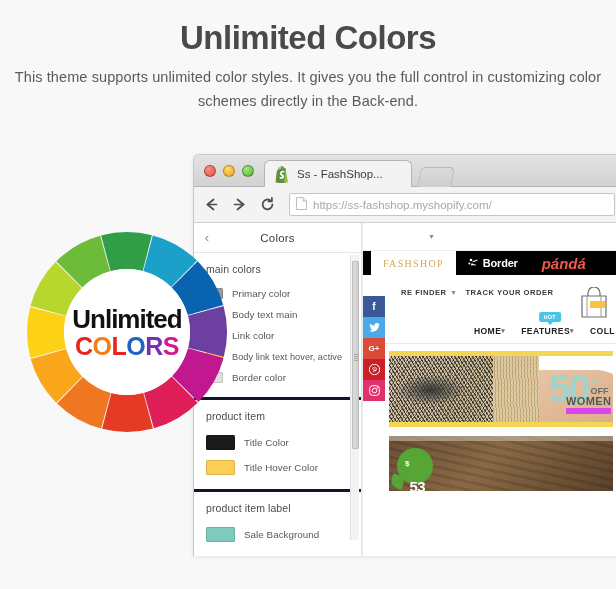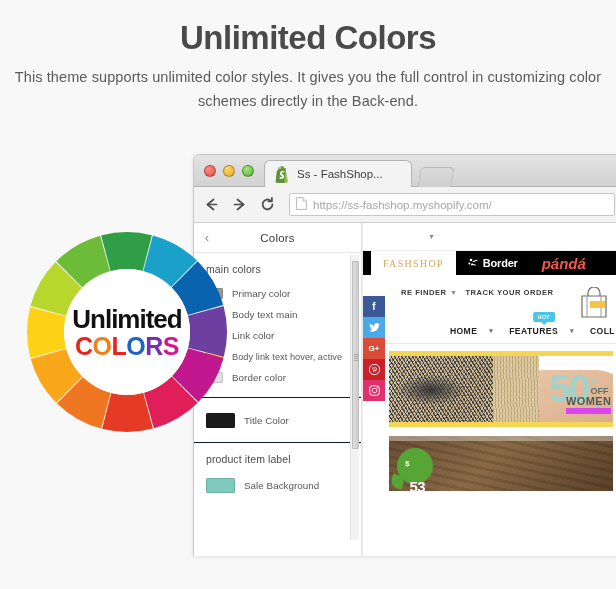--- a/index.html
+++ b/index.html
@@ -99,21 +99,21 @@
           position: relative; display: flex; flex-direction: column; }
   .side-head {
     height: 30px; display: flex; align-items: center; gap: 0;
     border-bottom: 1px solid #e6e6e6; background: #fff;
   }
   .back-chev { width: 26px; text-align: center; font-size: 13px; color: #8d8d8d; }
   .side-title { font-size: 11.5px; color: #3d3d3d; flex: 1; text-align: center;
                 margin-right: 26px; letter-spacing: .2px; }
   .side-scroll { flex: 1; position: relative; overflow: hidden; }
 
-  .grp { padding: 10px 0 9px 0; border-bottom: 1px solid #0f172a; }
+  .grp { padding: 10px 0 9px 0; border-bottom: 3px solid #0f172a; }
   .grp-title { font-size: 10.5px; color: #4b4b4b; padding: 0 0 8px 12px; letter-spacing: .1px; }
   .row { display: flex; align-items: center; gap: 9px; padding: 5px 0 5px 12px; }
   .sw { width: 17px; height: 11px; border-radius: 1.5px; border: 1px solid rgba(0,0,0,.13); flex:0 0 auto;}
   .sw.lg { width: 29px; height: 15px; }
   .row-label { font-size: 9.8px; color: #585858; letter-spacing: .05px; }
   .row-label.sm { font-size: 9.2px; }
 
   .sb-track {
     position: absolute; right: 2px; top: 2px; width: 9px; height: 285px;
     background: #f3f3f3; border-left: 1px solid #e2e2e2;
@@ -154,21 +154,21 @@
   }
   .soc { height: 21px; display: flex; align-items: center; justify-content: center;
          color: #fff; font-size: 10px; font-weight: bold; }
   .soc svg { display:block; }
 
   .bagwrap { position: absolute; right: 14px; top: 36px; }
 
   .mainnav { height: 34px; display: flex; align-items: flex-end; justify-content: flex-end;
              gap: 16px; padding: 0 8px 7px 0; position: relative; }
   .nav-i { font-size: 8.6px; font-weight: bold; color: #222; letter-spacing: .4px;
-           display: flex; align-items: center; gap: 12px; position: relative; }
+           display: flex; align-items: center; gap: 0; position: relative; }
   .nav-i .c { font-size: 7px; color: #777; }
   .hot {
     position: absolute; top: -14px; left: 50%; transform: translateX(-40%);
     background: #4cc3e8; color: #fff; font-size: 5.2px; font-weight: bold;
     padding: 2px 5px; border-radius: 2px; letter-spacing: .4px;
   }
   .hot::after {
     content:""; position:absolute; left:50%; bottom:-3px; margin-left:-3px;
     border-left:3px solid transparent; border-right:3px solid transparent;
     border-top:3px solid #4cc3e8;
@@ -331,23 +331,28 @@
               <span class="sw" style="background:#fbc93d"></span>
               <span class="row-label sm">Body link text hover, active</span>
             </div>
             <div class="row">
               <span class="sw" style="background:#e0e0e0"></span>
               <span class="row-label">Border color</span>
             </div>
           </div>
 
           <div class="grp">
+            <div class="grp-title">product item</div>
             <div class="row">
               <span class="sw lg" style="background:#1b1b1b"></span>
               <span class="row-label">Title Color</span>
+            </div>
+            <div class="row">
+              <span class="sw lg" style="background:#fbcf53"></span>
+              <span class="row-label">Title Hover Color</span>
             </div>
           </div>
 
           <div class="grp" style="border-bottom:none">
             <div class="grp-title">product item label</div>
             <div class="row">
               <span class="sw lg" style="background:#7ecbbd"></span>
               <span class="row-label">Sale Background</span>
             </div>
           </div>

